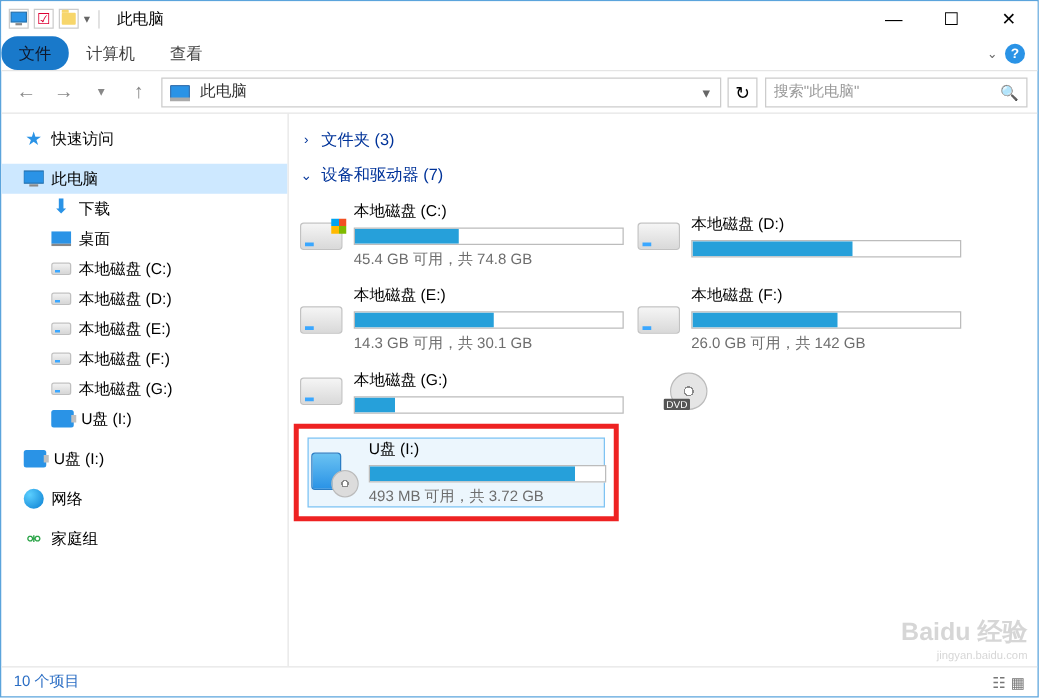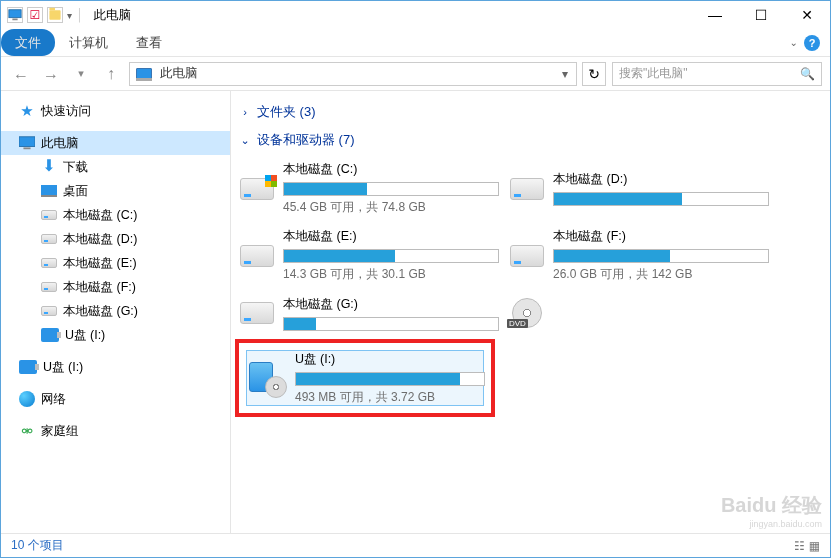--- a/index.html
+++ b/index.html
@@ -4,21 +4,21 @@
 <style>
   * { box-sizing: border-box; }
   body { margin: 0; font-family: "Microsoft YaHei", "Segoe UI", sans-serif; font-size: 12px; color: #000; background: #fff; width: 831px; height: 558px; border: 1px solid #5ba4dc; display: flex; flex-direction: column; overflow: hidden; position: relative; }
   .titlebar { height: 28px; display: flex; align-items: center; padding: 0 0 0 6px; background: #fff; }
   .titlebar .qat { display: flex; align-items: center; gap: 4px; }
   .titlebar .qat .ico16 { width: 16px; height: 16px; background: #fff; border: 1px solid #ccc; display: flex; align-items: center; justify-content: center; font-size: 12px; line-height: 1; }
   .titlebar .title { margin-left: 10px; font-size: 12.5px; }
   .titlebar .winbtns { margin-left: auto; display: flex; }
   .titlebar .winbtn { width: 46px; height: 28px; display: flex; align-items: center; justify-content: center; font-size: 14px; }
   .menubar { height: 28px; background: #fff; display: flex; align-items: stretch; border-bottom: 1px solid #e5e5e5; position: relative; }
-  .menubar .filetab { background: #1979ca; color: #e5e5e5; padding: 0 14px; display: flex; align-items: center; font-size: 13px; border-radius: 13px; }
+  .menubar .filetab { background: #1979ca; color: #0f172a; padding: 0 14px; display: flex; align-items: center; font-size: 13px; border-radius: 13px; }
   .menubar .mitem { padding: 0 14px; display: flex; align-items: center; font-size: 13px; color: #444; }
   .menubar .helpwrap { margin-left: auto; display: flex; align-items: center; padding-right: 10px; gap: 6px; }
   .helpcircle { width: 16px; height: 16px; border-radius: 50%; background: #2a93e6; color: #fff; font-size: 11px; display: flex; align-items: center; justify-content: center; font-weight: bold; }
   .chev { font-size: 10px; color: #666; }
   .navbar { height: 34px; display: flex; align-items: center; padding: 4px 8px; gap: 6px; border-bottom: 1px solid #e5e5e5; }
   .navbtn { width: 24px; height: 24px; display: flex; align-items: center; justify-content: center; color: #888; font-size: 16px; }
   .addrbox { flex: 1; height: 24px; border: 1px solid #ccc; display: flex; align-items: center; padding: 0 2px; }
   .addrbox .addricon { width: 16px; height: 12px; background: #2a93e6; border: 1px solid #3a75b2; border-radius: 1px; position: relative; margin: 0 4px; }
   .addrbox .addricon::after { content:""; position:absolute; bottom:-2px; left:-1px; right:-1px; height:3px; background:#aaa; }
   .addrbox .addrtext { flex: 1; padding: 0 4px; font-size: 12.5px; color:#333; }
@@ -264,21 +264,21 @@
           </div>
         <div class="drive-info">
           <div class="drive-name">本地磁盘 (G:)</div>
           <div class="drive-bar">
               <div class="fill" style="width:15%"></div>
             </div>
         </div>
       </div>
 
       <div class="drive">
-        <div class="drive-ico" style="position:relative;">
+        <div class="drive-ico" style="position:relative;margin-left:24px;">
             <div class="bigdvd"></div>
             <span class="dvdlabel">DVD</span>
           </div>
       </div>
 
       <div class="usb-callout">
         <div class="inner-sel"></div>
         <div class="bigusb">
             <div class="case"></div>
             <div class="disc"></div>

